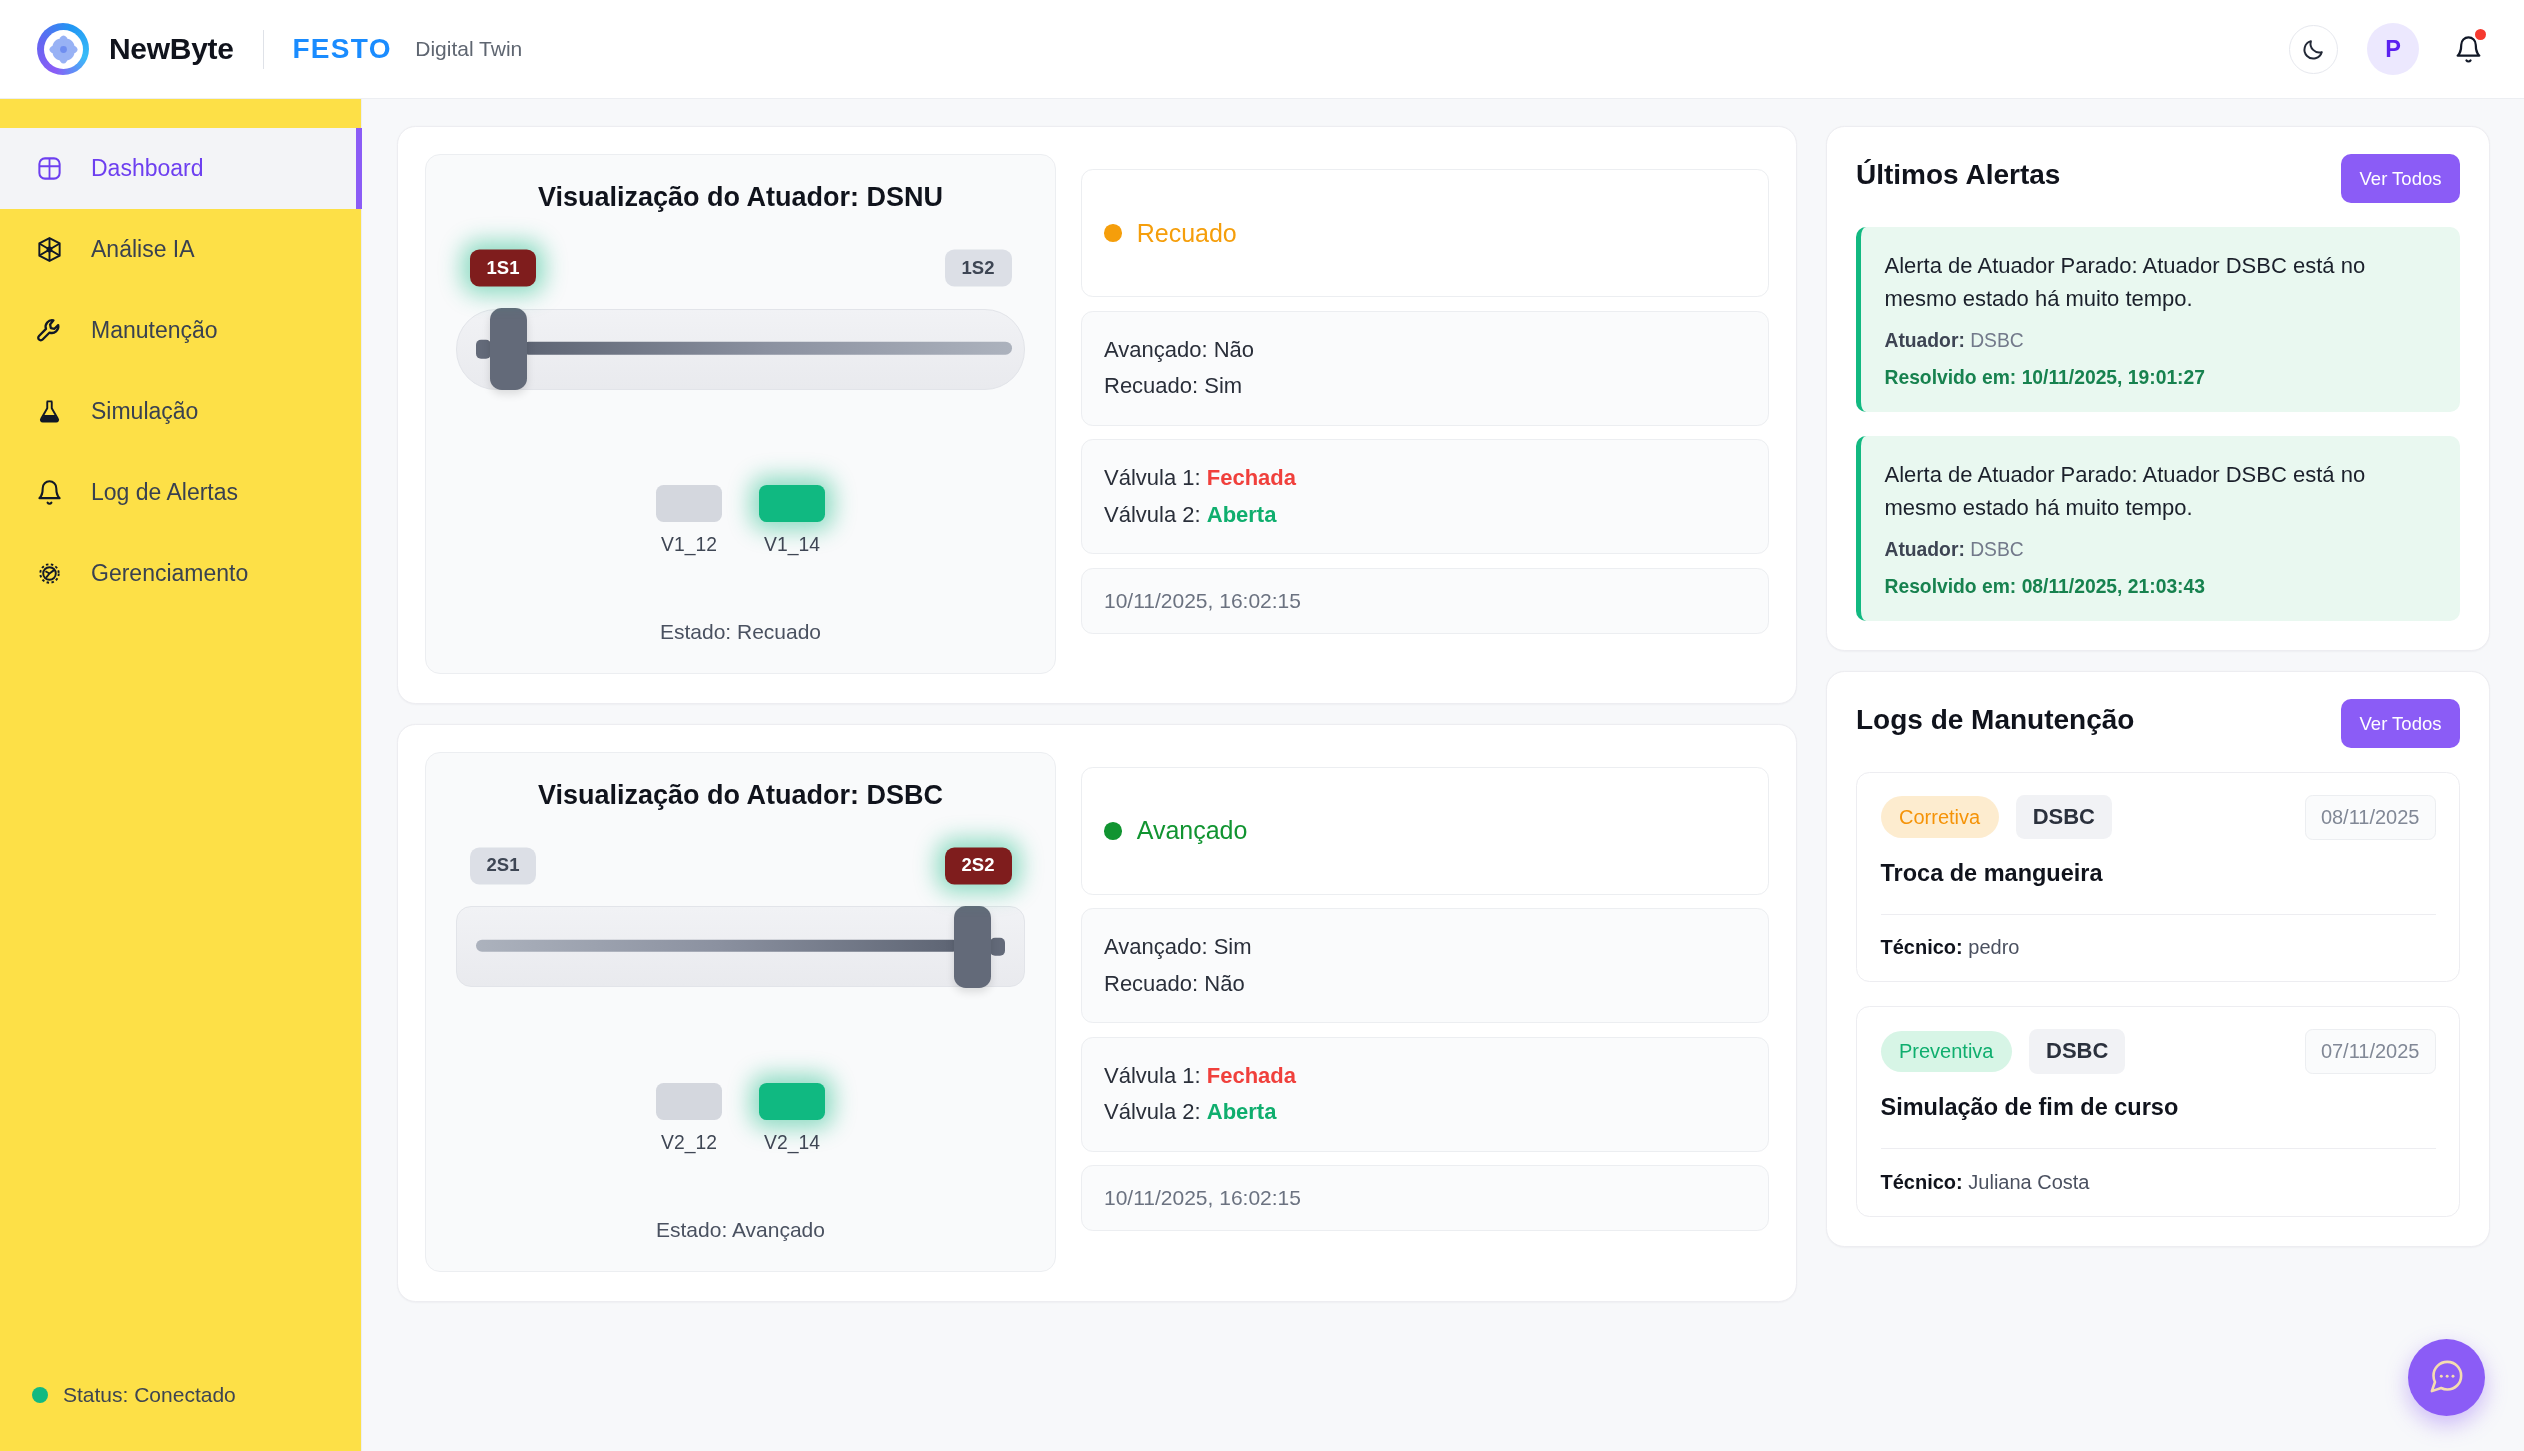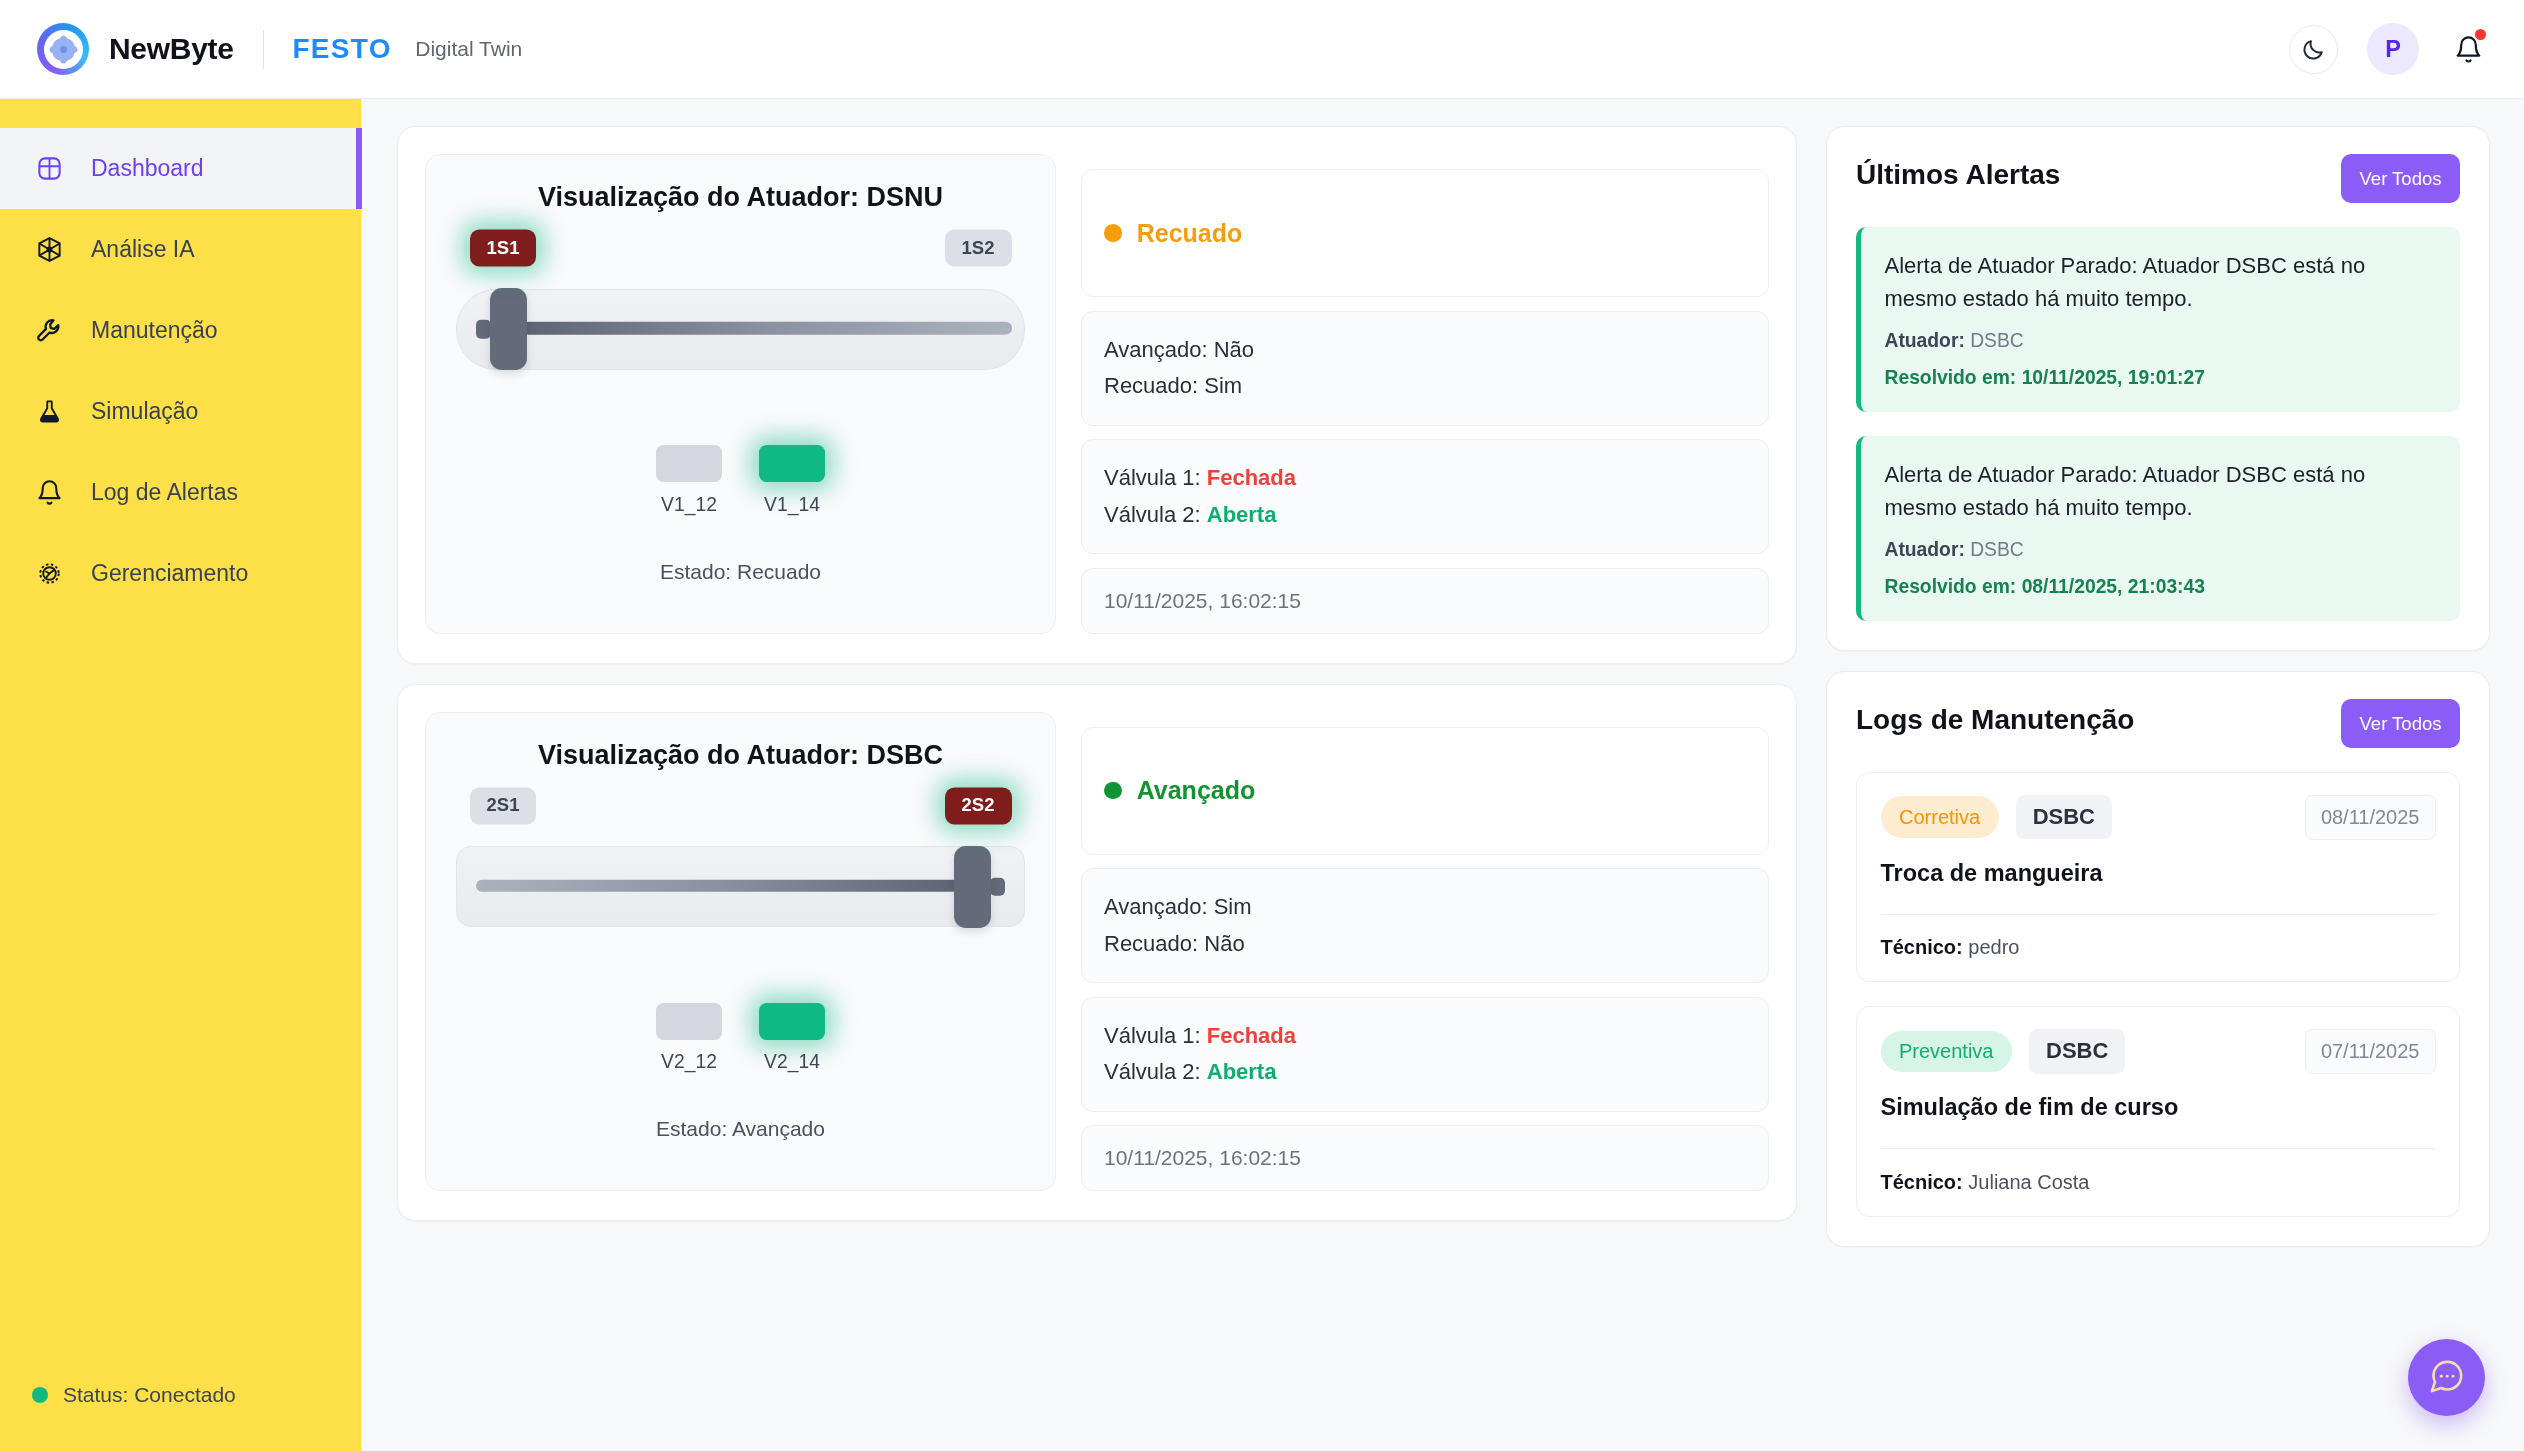--- a/index.html
+++ b/index.html
@@ -94,21 +94,21 @@
   .act-card {
     background: #fff; border: 0.8px solid #ededf1; border-radius: 18.5px;
     padding: 27px 27px 29px 27px;
     display: flex; gap: 25px;
     box-shadow: 0 0.8px 1.7px rgba(16,24,40,.04);
   }
   .act-viz {
     width: 631px; min-width: 631px;
     background: #f9fafb; border: 0.8px solid #eceef1; border-radius: 15px;
     padding: 27px 30px 29px 30px;
-    display: flex; flex-direction: column; align-items: center;
+    display: flex; flex-direction: column; align-items: center; gap: 20px;
   }
   .viz-title { font-size: 27px; font-weight: 700; color: #10131c; text-align:center; }
   .cyl-wrap { width: 100%; margin-top: 52px; position: relative; height: 126px; }
   .sensor-row { position:absolute; top:-17px; left:0; right:0; height:0; }
   .sensor {
     position: absolute; top: 0; transform: translateY(-50%);
     padding: 7.6px 17px; border-radius: 9.3px;
     font-size: 18.5px; font-weight: 700;
   }
   .sensor.off { background:#dcdfe6; color:#3e4654; }
@@ -148,21 +148,21 @@
 
   
   .act-status { flex:1; min-width:0; display:flex; flex-direction:column; gap: 13.5px; padding-top: 15px; }
   .st-box {
     border: 0.8px solid #eceef1; border-radius: 11.8px;
     padding: 20px 22px; background: #fafbfc;
   }
   .st-box.main-state { background:#fff; height: 128px; display:flex; align-items:center; }
   .state-line { display:flex; align-items:center; gap: 15px; }
   .state-dot { width: 17.7px; height: 17.7px; border-radius:50%; flex:none; }
-  .state-txt { font-size: 25px; font-weight: 700; }
+  .state-txt { font-size: 25px; font-weight: 400; }
   .st-line { font-size: 22px; color:#2a2f3a; line-height: 1.66; }
   .st-strong-red   { color:#f0403c; font-weight: 700; }
   .st-strong-green { color:#0fae6e; font-weight: 700; }
   .st-time { font-size: 21px; color:#6b7280; }
 
   
   .panel {
     background:#fff; border:0.8px solid #ededf1; border-radius: 18.5px;
     padding: 27px 29px 29px 29px;
     box-shadow: 0 0.8px 1.7px rgba(16,24,40,.04);

